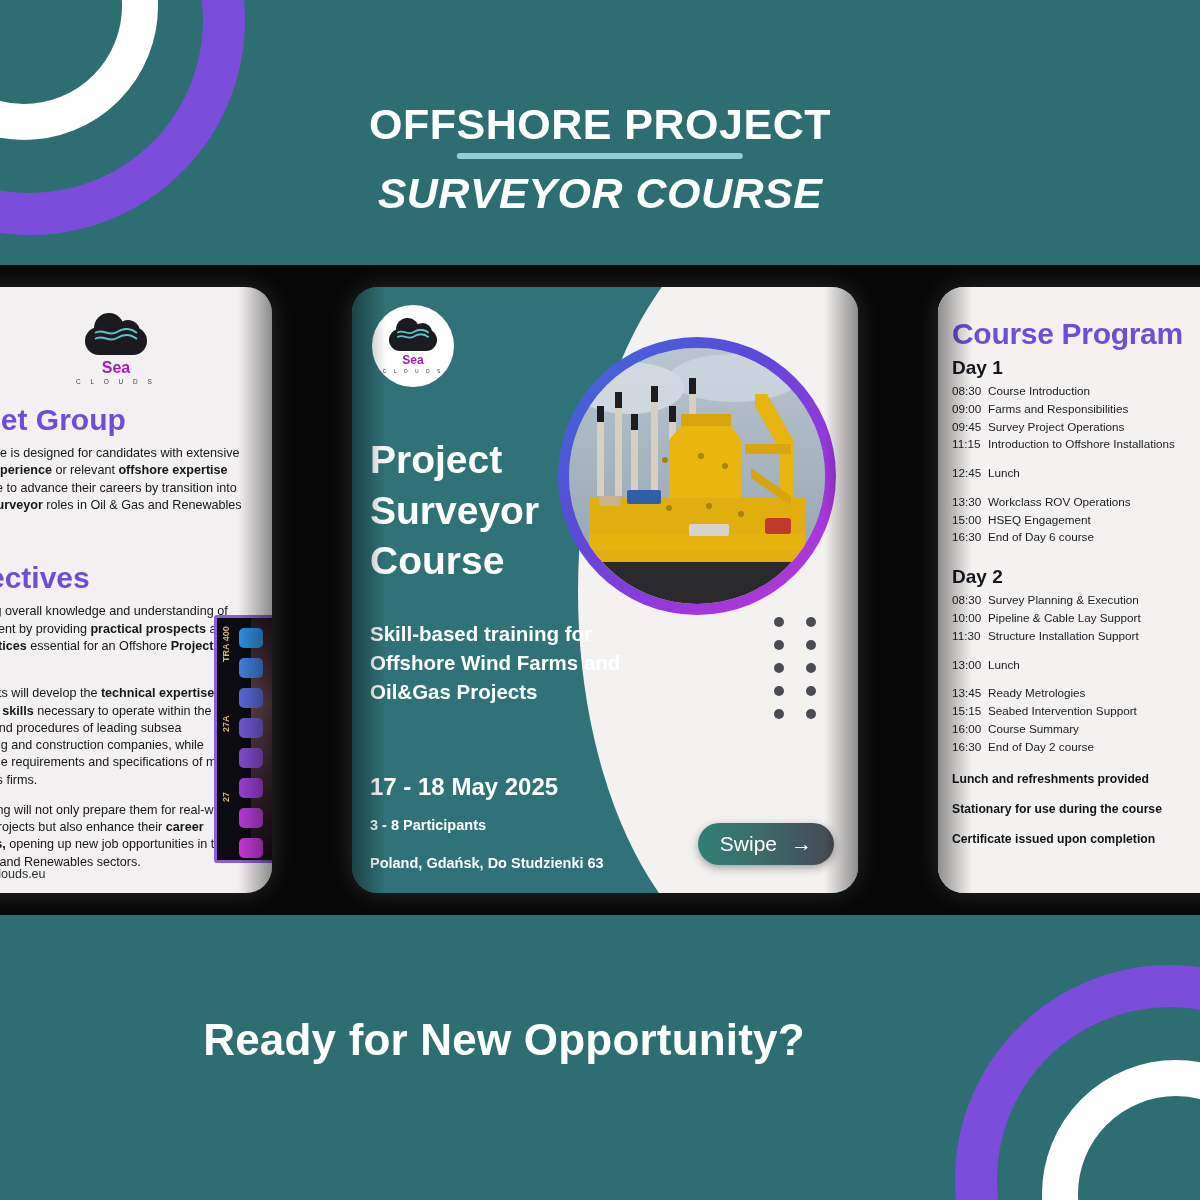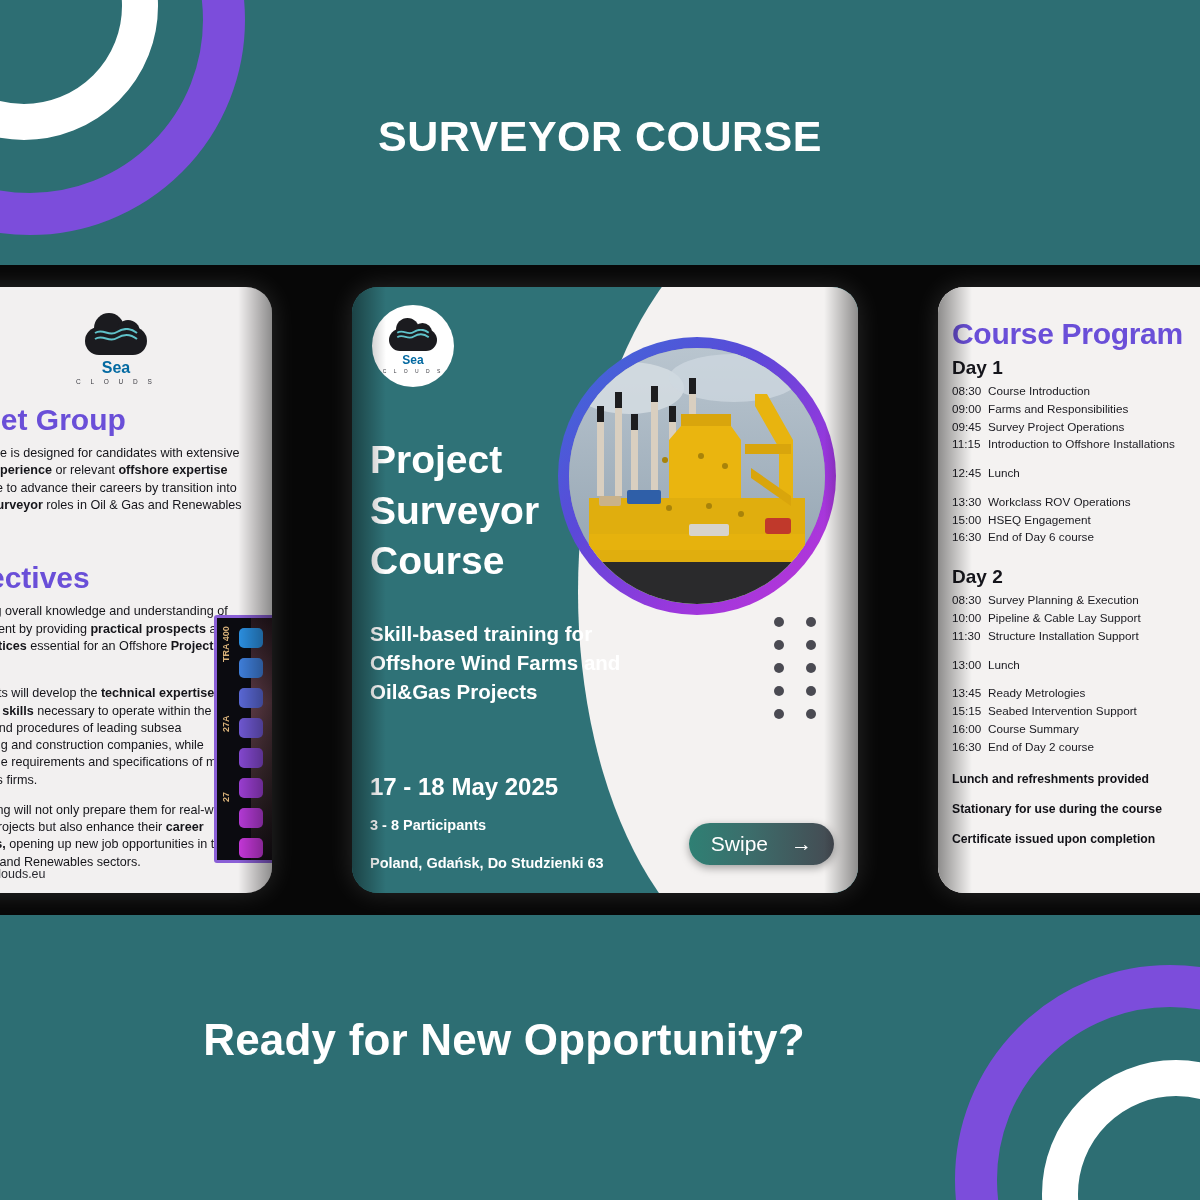--- a/index.html
+++ b/index.html
@@ -21,21 +21,21 @@
     border:36px solid #ffffff; }
 
   
   .headline { position:absolute; top:96px; left:0; right:0; text-align:center;
     color:#fff; font-weight:bold; font-size:43px; line-height:1.33;
     letter-spacing:.5px; z-index:4; }
   .headline .l1 { display:inline-block; position:relative; padding-bottom:6px; }
   .headline .l1:after { content:""; position:absolute; left:50%;
     transform:translateX(-50%); bottom:0; width:62%; height:6px;
     background:#8fd0d0; border-radius:3px; }
-  .headline .l2 { display:block; margin-top:12px; }
+  .headline .l2 { display:block; margin-top:6px;font-style:italic; }
 
   
   .band { position:absolute; left:0; top:265px; width:1200px; height:650px;
     background:#070707; z-index:3; }
 
   
   .card { position:absolute; top:22px; height:606px; background:#f2f0f0;
     border-radius:26px; overflow:hidden;
     box-shadow:0 0 26px rgba(255,255,255,.14); }
   .card-left   { left:-58px;  width:330px; }
@@ -51,21 +51,21 @@
   
   .logo-wrap { display:flex; flex-direction:column; align-items:center; }
   .cloud { position:relative; width:62px; height:42px; }
   .cloud .body { position:absolute; left:0; bottom:0; width:62px; height:28px;
     background:#1b1b1f; border-radius:14px; }
   .cloud .b1 { position:absolute; left:9px; top:0; width:30px; height:30px;
     background:#1b1b1f; border-radius:50%; }
   .cloud .b2 { position:absolute; left:31px; top:7px; width:24px; height:24px;
     background:#1b1b1f; border-radius:50%; }
   .cloud svg { position:absolute; left:9px; top:15px; }
-  .logo-sea { font-size:16px; font-weight:bold; color:#0369a1; margin-top:4px; }
+  .logo-sea { font-size:16px; font-weight:bold; color:#a21caf; margin-top:4px; }
   .logo-clouds { font-size:6.5px; letter-spacing:4px; color:#3b3b42; margin-top:1px; }
 
   
   .lc-pad { padding:26px 0 0 0; position:relative; height:100%; }
   .lc-logo { padding-left:18px; }
   .lc-h { color:#6a4fd8; font-size:30px; font-weight:bold; padding-left:0;
     margin:18px 0 8px -4px; }
   .lc-h.second { margin-top:30px; }
   .lc-p { font-size:12.6px; line-height:1.37; color:#15151a; width:300px;
     margin-bottom:13px; }
@@ -118,21 +118,21 @@
   .cc-loc { position:absolute; left:18px; top:568px; color:#fff;
     font-size:14.5px; font-weight:bold; }
 
   .cc-dots { position:absolute; right:42px; top:330px;
     display:grid; grid-template-columns:repeat(2,1fr); gap:13px 22px; }
   .cc-dots i { display:block; width:10px; height:10px; border-radius:50%;
     background:#4a4a52; }
 
   .cc-swipe { position:absolute; right:24px; bottom:28px; height:42px;
     padding:0 22px; border-radius:21px; display:flex; align-items:center;
-    gap:23px; color:#fff; font-size:21px;
+    gap:14px; color:#fff; font-size:21px;
     background:linear-gradient(90deg,#2f8074 0%,#3c6d6b 42%,#454a52 100%);
     box-shadow:0 3px 9px rgba(0,0,0,.35); cursor:pointer; }
 
   
   .rc { padding:30px 0 0 14px; position:relative; height:100%;
     background:#f4f2f1; }
   .rc-h { color:#6a4fd8; font-size:30px; font-weight:bold; letter-spacing:-.3px;
     white-space:nowrap; margin-bottom:4px; }
   .rc-day { font-size:19px; font-weight:bold; color:#16161c; margin:6px 0 3px; }
   .rc-row { display:flex; font-size:11.7px; color:#1a1a20; line-height:1.52;
@@ -150,20 +150,21 @@
 <body>
 
 <div id="stage">
 
   <div class="ring ring-tl-purple"></div>
   <div class="ring ring-tl-white"></div>
   <div class="ring ring-br-purple"></div>
   <div class="ring ring-br-white"></div>
 
   <div class="headline">
+    <span class="l1">OFFSHORE PROJECT</span>
     <span class="l2">SURVEYOR COURSE</span>
   </div>
 
   <div class="band">
 
     <div class="card card-left">
       <div class="lc-pad">
         <div class="logo-wrap lc-logo">
           <div class="cloud">
             <div class="b1"></div>

